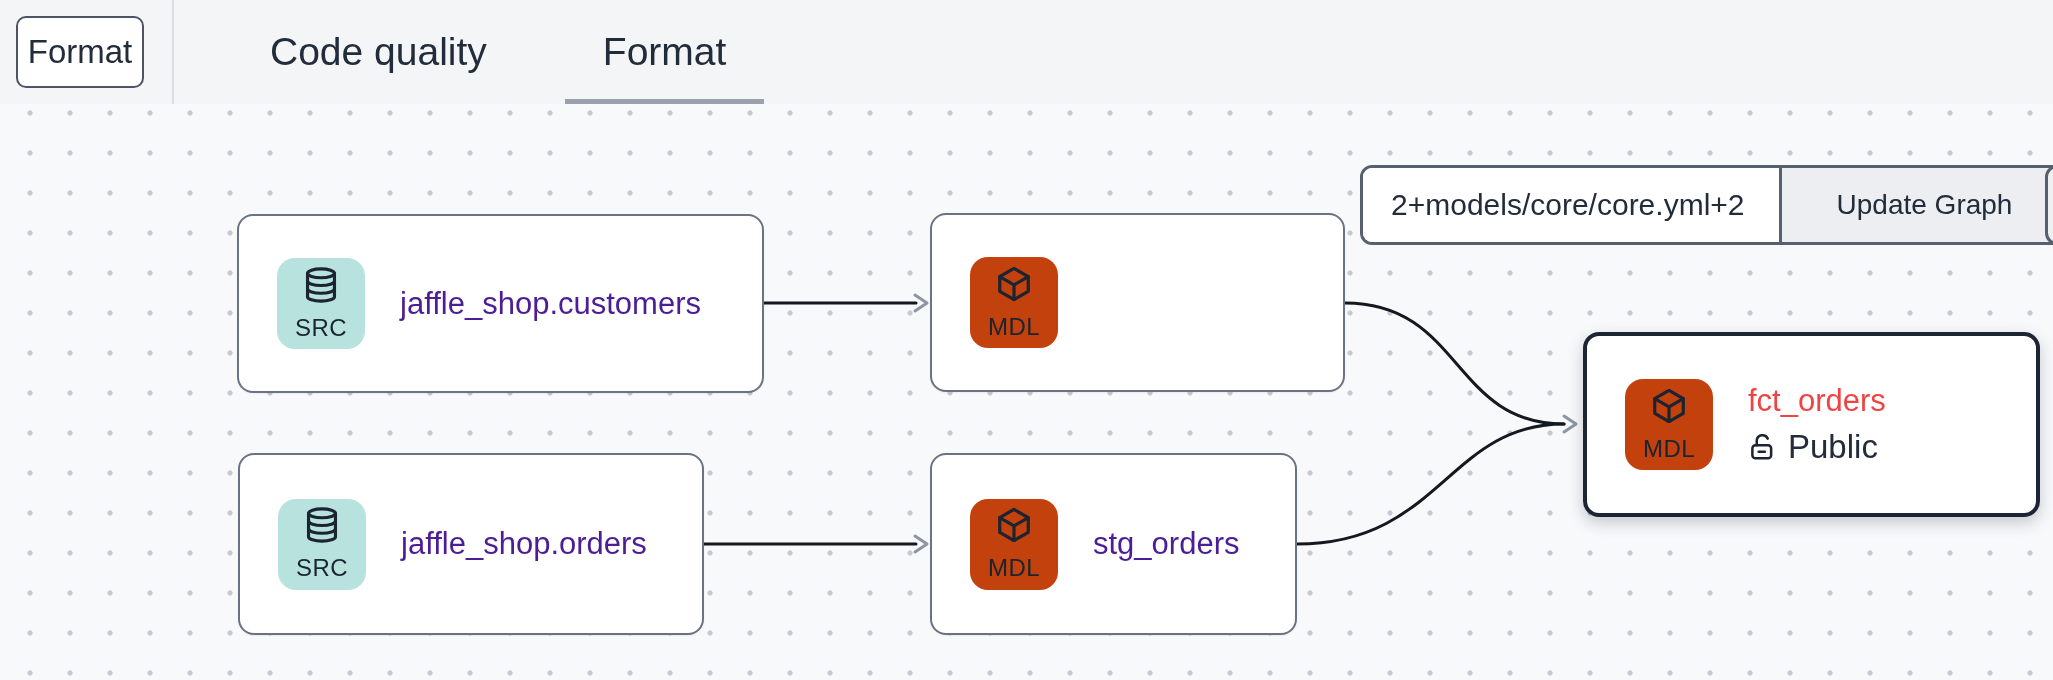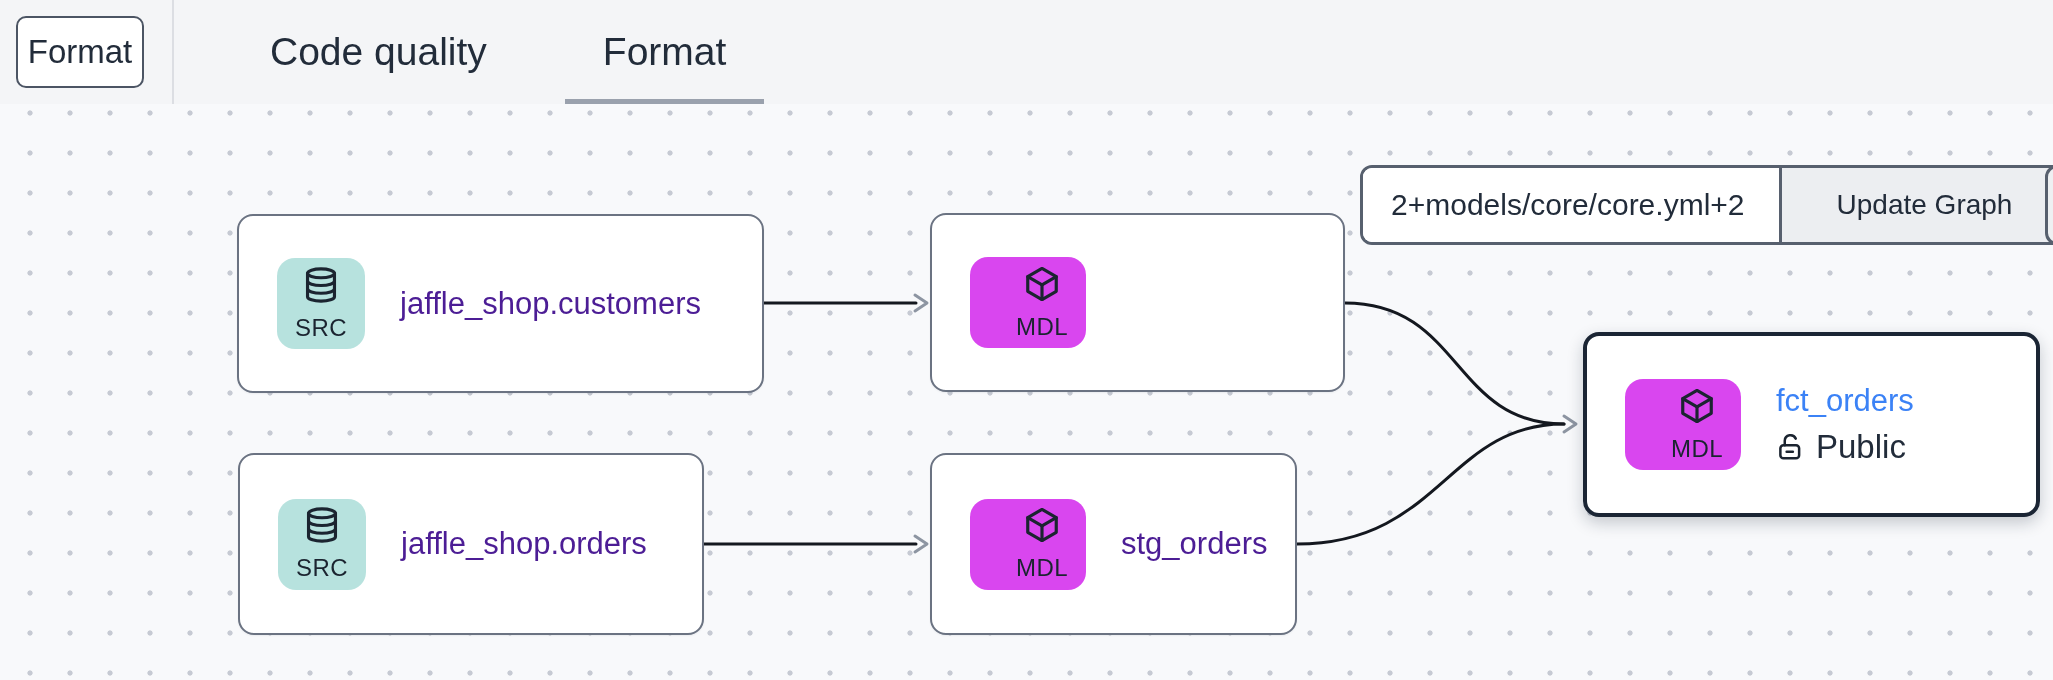--- a/index.html
+++ b/index.html
@@ -42,26 +42,26 @@
     display:flex;align-items:center;box-sizing:border-box;
     box-shadow:0 1px 2px rgba(20,30,50,0.06);cursor:pointer;
   }
   .node.selected{border:4px solid #1b2534;box-shadow:0 6px 16px rgba(20,30,50,0.22);}
   .badge{
     width:88px;height:91px;border-radius:18px;flex:none;
     display:flex;flex-direction:column;align-items:center;justify-content:center;
     margin-left:38px;gap:10px;
   }
   .badge.src{background:#b7e2de;}
-  .badge.mdl{background:#d946ef;padding-left:28px;}
+  .badge.mdl{background:#c2410c;}
   .badge .badge-label{font-size:24px;color:#1b2430;letter-spacing:0.5px;}
   .badge svg{display:block;}
   .node-label{font-size:31px;color:#4c1d95;margin-left:35px;white-space:nowrap;}
   .node-text-col{display:flex;flex-direction:column;margin-left:35px;gap:9px;}
-  .node-title{font-size:31px;color:#3b82f6;white-space:nowrap;}
+  .node-title{font-size:31px;color:#ef4444;white-space:nowrap;}
   .access-row{display:flex;align-items:center;gap:10px;font-size:33px;color:#222c3a;}
   
   .selector-group{
     position:absolute;left:1360px;top:61px;width:710px;height:80px;
     border:3px solid #57606e;border-radius:12px;display:flex;overflow:hidden;
     box-sizing:border-box;background:#ffffff;
   }
   .selector-input{
     width:416px;height:100%;border:none;outline:none;background:#ffffff;
     font-size:30px;color:#222c3a;padding:0 0 0 28px;font-family:inherit;box-sizing:border-box;

